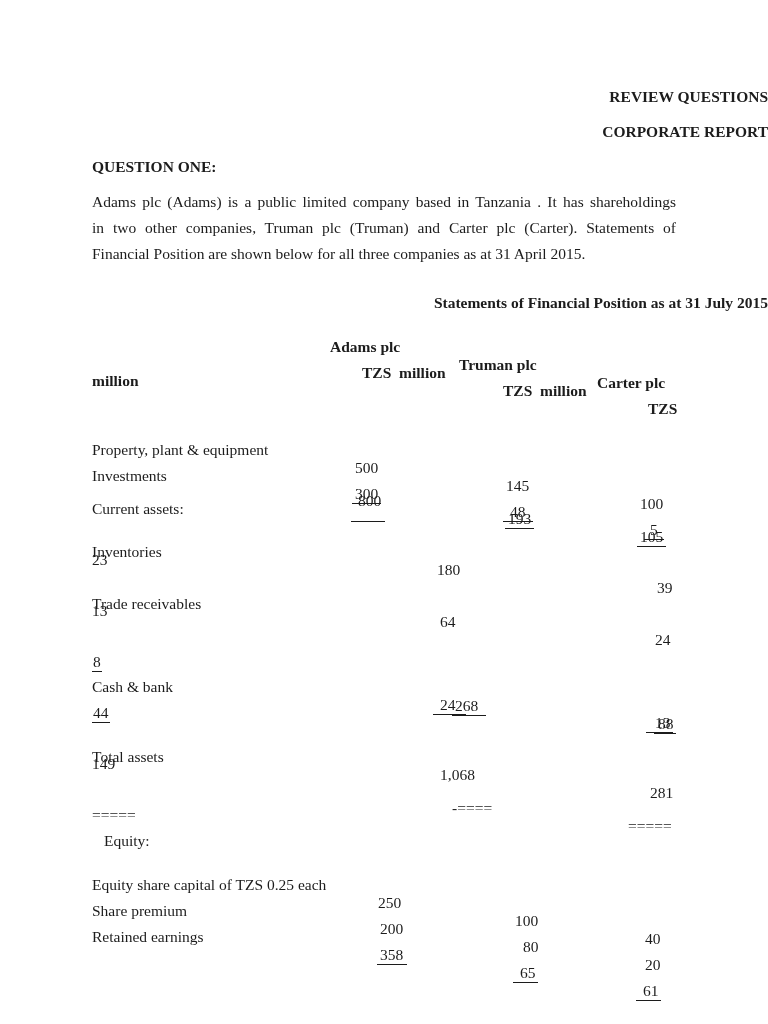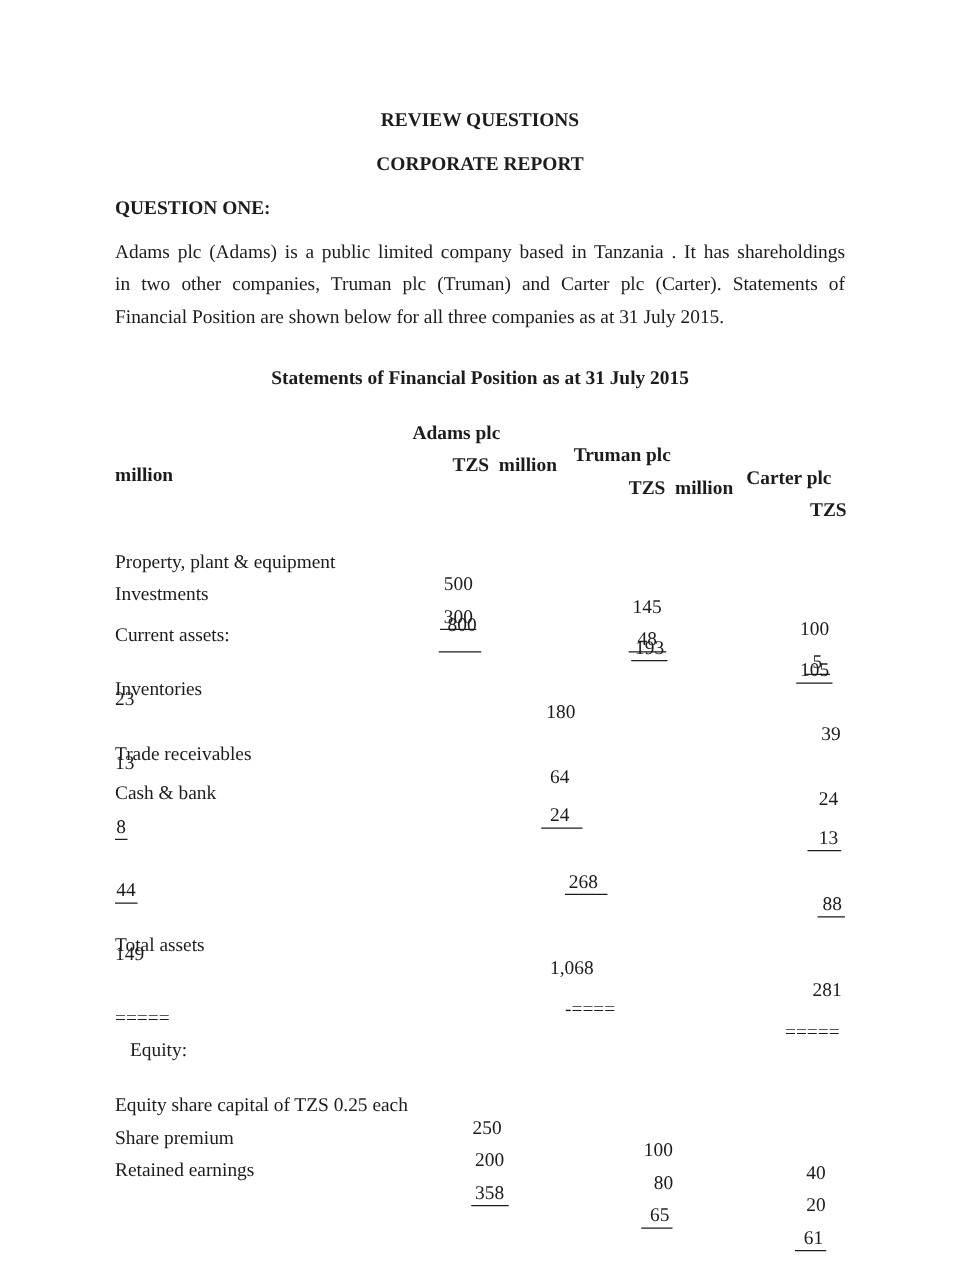--- a/index.html
+++ b/index.html
@@ -2,42 +2,42 @@
 <html><head>
 <meta charset="utf-8">
 <style>
   html,body { margin:0; padding:0; background:#ffffff; }
   .page {
     position:relative; width:768px; height:1024px; background:#ffffff;
     font-family:"Liberation Serif","DejaVu Serif",serif;
     font-size:15.5px; color:#1c1c1c; overflow:hidden;
   }
   .line { position:absolute; left:0; width:768px; height:26px; white-space:pre; }
-  .center { text-align:center; }
+  .center { text-align:right; }
   .b { font-weight:bold; }
   .cell { position:absolute; white-space:pre; }
   .u { border-bottom:1.5px solid #1c1c1c; }
   .para {
     position:absolute; left:92px; width:584px; height:26px;
     text-align:justify; overflow:hidden;
   }
   .para.just::after { content:""; display:inline-block; width:100%; }
 </style>
 </head>
 <body>
 
 <div class="page">
 
   <div class="line center b" style="top:88px">REVIEW QUESTIONS</div>
   <div class="line center b" style="top:123px">CORPORATE REPORT</div>
   <div class="line b" style="top:158px"><span class="cell" style="left:92px">QUESTION ONE:</span></div>
 
   <div class="para just" style="top:219px">in two other companies, Truman plc (Truman) and Carter plc (Carter). Statements of</div>
   <div class="para just" style="top:193px">Adams plc (Adams) is a public limited company based in Tanzania . It has shareholdings</div>
-  <div class="para" style="top:245px">Financial Position are shown below for all three companies as at 31 July 2015.</div>
+  <div class="para" style="top:245px">Financial Position are shown below for all three companies as at 31 April 2015.</div>
 
   <div class="line center b" style="top:294px">Statements of Financial Position as at 31 July 2015</div>
 
   <div class="line" style="top:320px">
     <span class="cell b" style="left:330px">Adams plc</span>
     <span class="cell b" style="left:459px">Truman plc</span>
     <span class="cell b" style="left:597px">Carter plc</span>
   </div>
 
   <div class="line" style="top:346px">
@@ -77,21 +77,21 @@
   </div>
   <div class="line" style="top:551px"><span class="cell" style="left:92px">23</span></div>
 
   <div class="line" style="top:577px">
     <span class="cell" style="left:92px">Trade receivables</span>
     <span class="cell" style="left:440px">64</span>
     <span class="cell" style="left:655px">24</span>
   </div>
   <div class="line" style="top:602px"><span class="cell" style="left:92px">13</span></div>
 
-  <div class="line" style="top:608px">
+  <div class="line" style="top:660px">
     <span class="cell" style="left:92px">Cash &amp; bank</span>
     <span class="cell u" style="left:433px;padding:0 10px 0 7px">24</span>
     <span class="cell u" style="left:646px;padding:0 2px 0 9px">13</span>
   </div>
   <div class="line" style="top:653px"><span class="cell u" style="left:92px;padding:0 1px">8</span></div>
 
   <div class="line" style="top:679px">
     <span class="cell u" style="left:452px;padding:0 8px 0 3px">268</span>
     <span class="cell u" style="left:654px;padding:0 2px 0 4px">88</span>
   </div>

